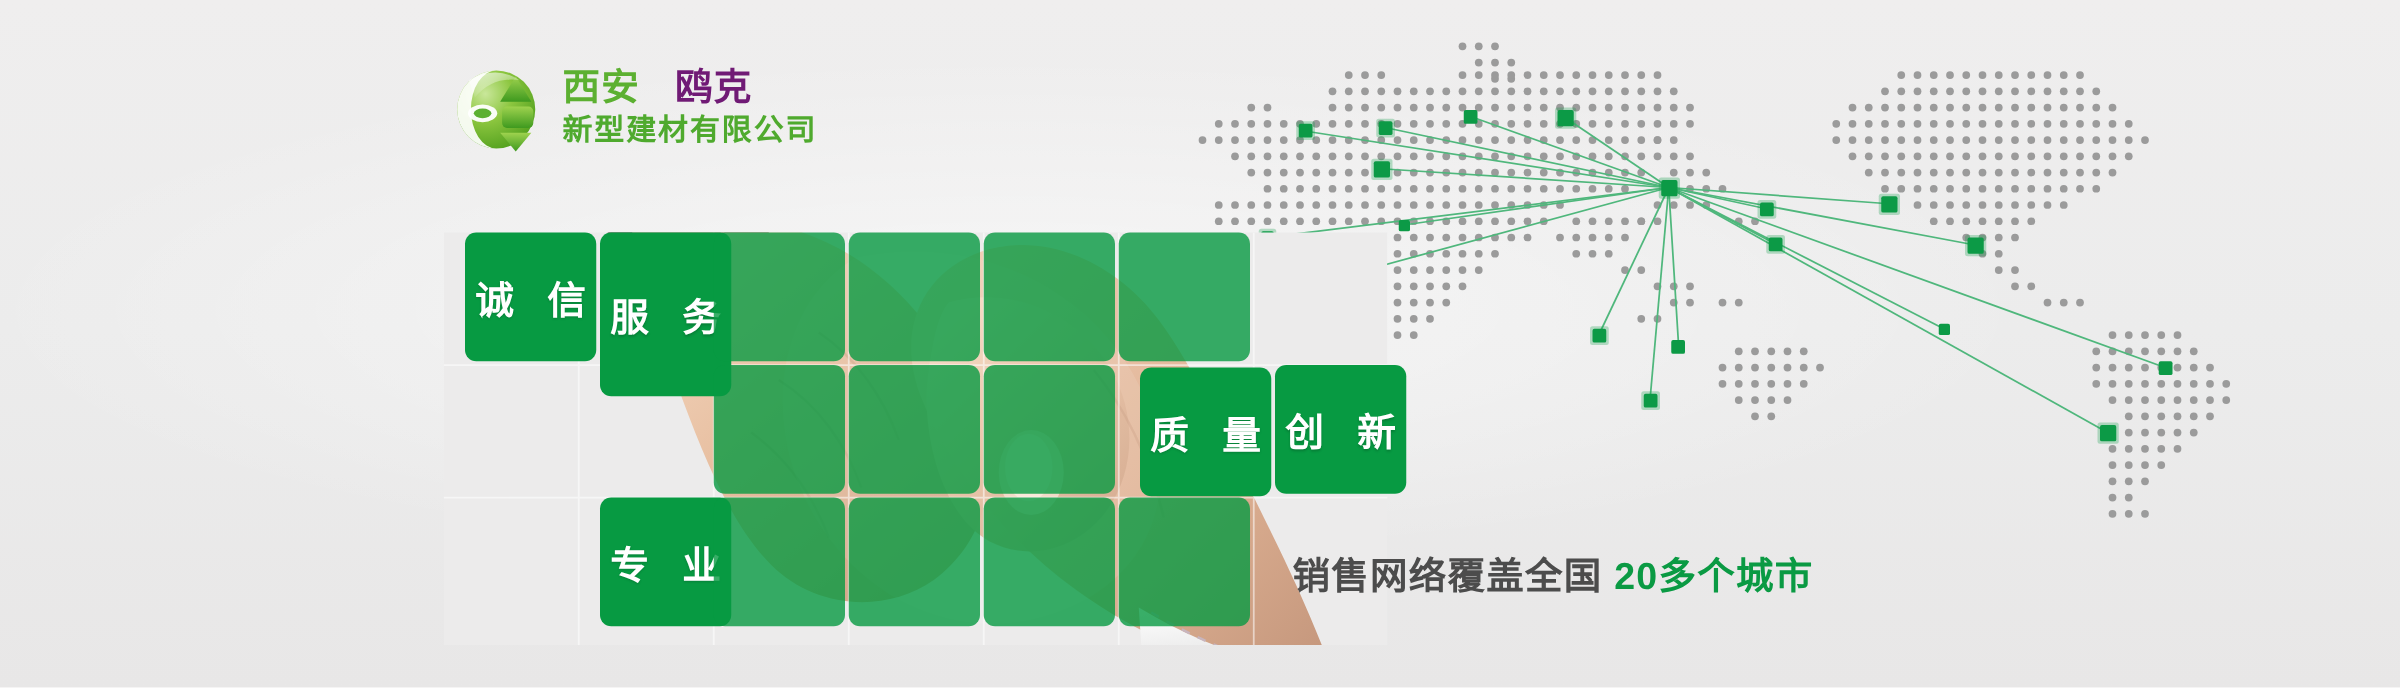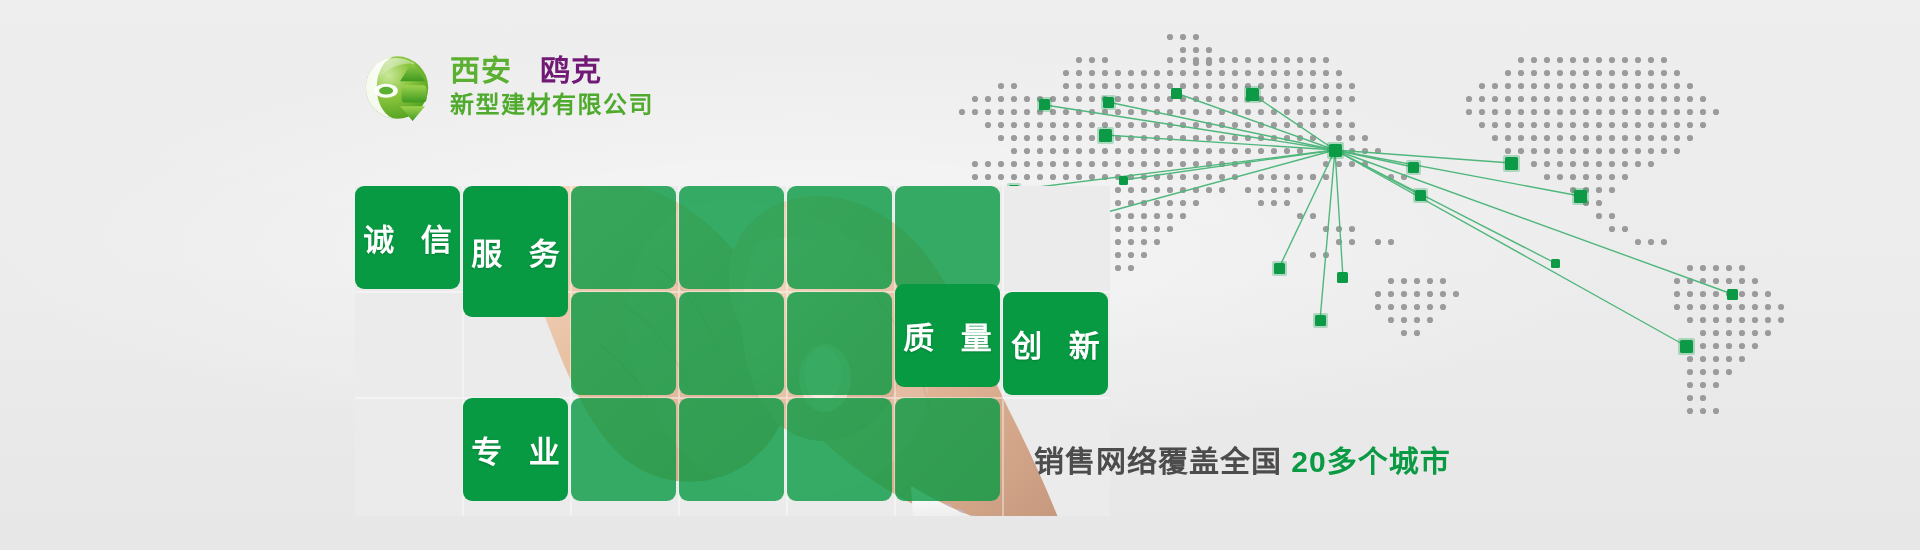--- a/index.html
+++ b/index.html
@@ -95,20 +95,21 @@
     width: 755px;
     height: 400px;
   }
   .tile {
     position: absolute;
     border-radius: 9px;
     box-sizing: border-box;
   }
   .tile.solid {
     background: #079a42;
+    margin-left: 17px;
   }
   .tile.glass {
     background: rgba(7, 154, 66, 0.80);
   }
   .tile-label {
     position: absolute;
     inset: 0;
     display: flex;
     align-items: center;
     justify-content: center;
@@ -1053,21 +1054,21 @@
         <div class="tile solid" style="left: 108px; top: 0px; width: 105px; height: 131px;">
           <span class="tile-label">服 务</span>
         </div>
         <div class="tile glass" style="left: 216px; top: 0px; width: 105px; height: 103px;"></div>
         <div class="tile glass" style="left: 324px; top: 0px; width: 105px; height: 103px;"></div>
         <div class="tile glass" style="left: 432px; top: 0px; width: 105px; height: 103px;"></div>
         <div class="tile glass" style="left: 540px; top: 0px; width: 105px; height: 103px;"></div>
         <div class="tile glass" style="left: 216px; top: 106px; width: 105px; height: 103px;"></div>
         <div class="tile glass" style="left: 324px; top: 106px; width: 105px; height: 103px;"></div>
         <div class="tile glass" style="left: 432px; top: 106px; width: 105px; height: 103px;"></div>
-        <div class="tile solid" style="left: 540px; top: 98px; width: 105px; height: 103px;">
+        <div class="tile solid" style="left: 540px; top: 108px; width: 105px; height: 103px;">
           <span class="tile-label">质 量</span>
         </div>
         <div class="tile solid" style="left: 648px; top: 106px; width: 105px; height: 103px;">
           <span class="tile-label">创 新</span>
         </div>
         <div class="tile solid" style="left: 108px; top: 212px; width: 105px; height: 103px; text-align: center;">
           <span class="tile-label">专 业</span>
         </div>
         <div class="tile glass" style="left: 216px; top: 212px; width: 105px; height: 103px;"></div>
         <div class="tile glass" style="left: 324px; top: 212px; width: 105px; height: 103px;"></div>

